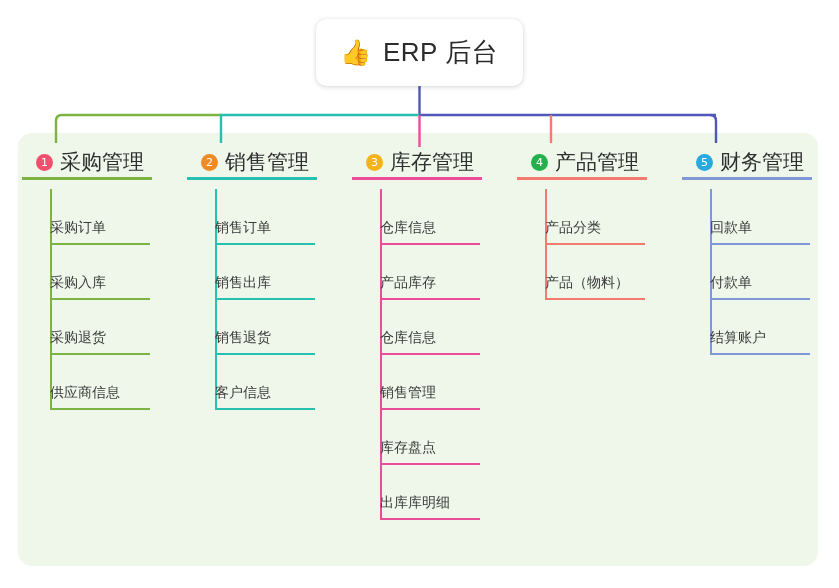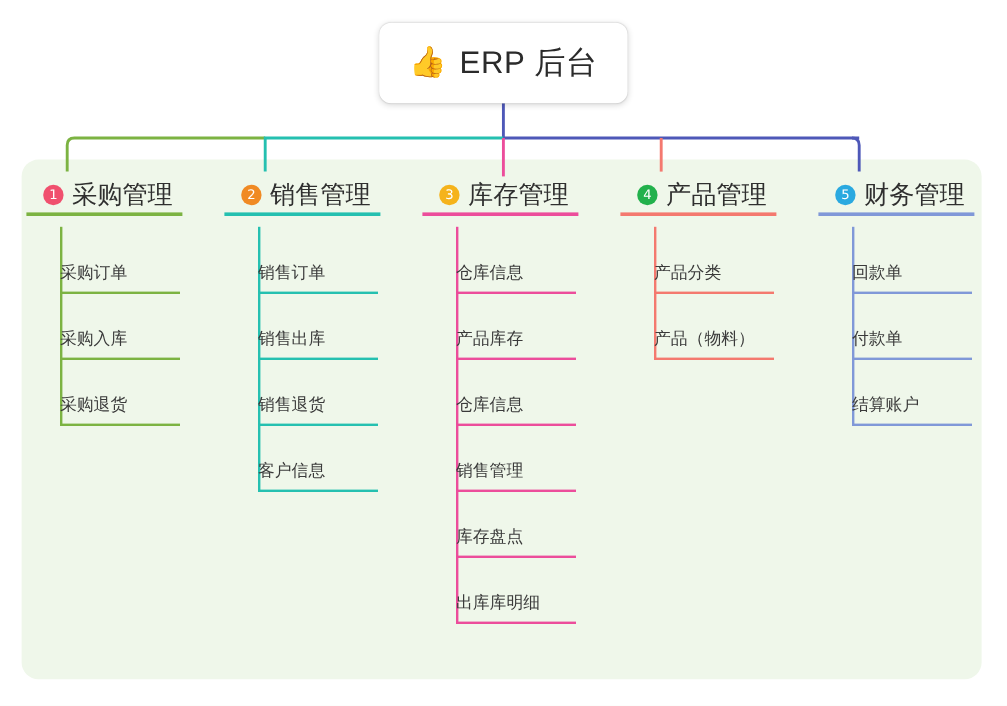--- a/index.html
+++ b/index.html
@@ -178,20 +178,25 @@
           <div class="item">
             <span class="item-stem" style="background: rgb(124, 179, 66);"></span>
             <span class="item-label">采购入库</span>
             <span class="item-rule" style="background: rgb(124, 179, 66);"></span>
           </div>
           <div class="item">
             <span class="item-stem" style="background: rgb(124, 179, 66);"></span>
             <span class="item-label">采购退货</span>
             <span class="item-rule" style="background: rgb(124, 179, 66);"></span>
           </div>
+          <div class="item">
+            <span class="item-stem" style="background: rgb(124, 179, 66);"></span>
+            <span class="item-label">供应商信息</span>
+            <span class="item-rule" style="background: rgb(124, 179, 66);"></span>
+          </div>
         </div>
       </div>
       <div class="column" style="left: 201px;">
         <div class="col-head">
           <span class="badge" style="background: rgb(240, 138, 36);">2</span>
           <span class="col-title">销售管理</span>
           <span class="col-head-rule" style="background: rgb(37, 192, 176);"></span>
         </div>
         <div class="items">
           <div class="item">

